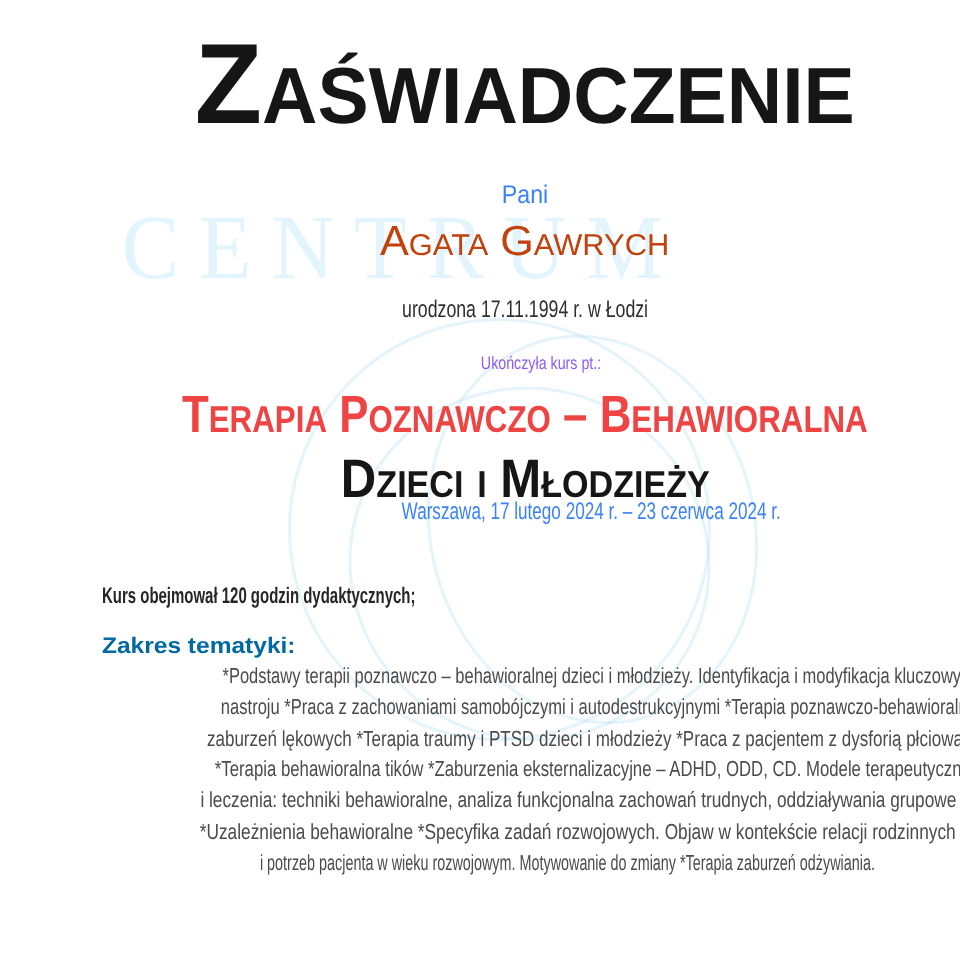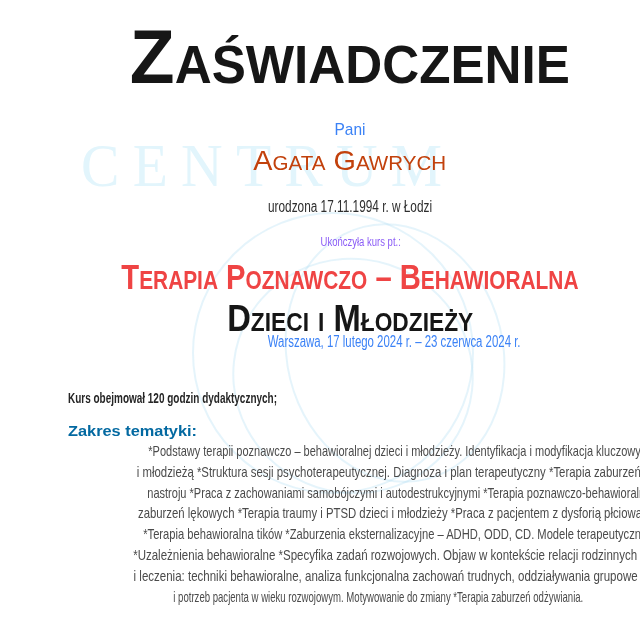--- a/index.html
+++ b/index.html
@@ -78,22 +78,21 @@
 
   <div class="t-l hours">
     <span class="fit" style="transform: scaleX(0.665076);">Kurs obejmował 120 godzin dydaktycznych;</span>
   </div>
   <div class="t-l topicslabel">
     <span class="fit" style="transform: scaleX(1.08947);">Zakres tematyki:</span>
   </div>
 
   <div class="topics">
     <div class="tline"><span class="fit" style="transform: scaleX(0.758322);">*Podstawy terapii poznawczo – behawioralnej dzieci i młodzieży. Identyfikacja i modyfikacja kluczowych</span></div>
-    <div class="tline"><span class="fit" style="transform: scaleX(0.785582);">i młodzieżą *Struktura sesji psychoterapeutycznej. Diagnoza i plan terapeutyczny *Terapia zaburzeń</span></div>
     <div class="tline"><span class="fit" style="transform: scaleX(0.760773);">nastroju *Praca z zachowaniami samobójczymi i autodestrukcyjnymi *Terapia poznawczo-behawioralna</span></div>
     <div class="tline"><span class="fit" style="transform: scaleX(0.782723);">zaburzeń lękowych *Terapia traumy i PTSD dzieci i młodzieży *Praca z pacjentem z dysforią płciową</span></div>
     <div class="tline"><span class="fit" style="transform: scaleX(0.770127);">*Terapia behawioralna tików *Zaburzenia eksternalizacyjne – ADHD, ODD, CD. Modele terapeutyczne</span></div>
+    <div class="tline"><span class="fit" style="transform: scaleX(0.793486);">i leczenia: techniki behawioralne, analiza funkcjonalna zachowań trudnych, oddziaływania grupowe</span></div>
     <div class="tline"><span class="fit" style="transform: scaleX(0.794581);">*Uzależnienia behawioralne *Specyfika zadań rozwojowych. Objaw w kontekście relacji rodzinnych</span></div>
-    <div class="tline"><span class="fit" style="transform: scaleX(0.793486);">i leczenia: techniki behawioralne, analiza funkcjonalna zachowań trudnych, oddziaływania grupowe</span></div>
     <div class="tline"><span class="fit" style="transform: scaleX(0.660674);">i potrzeb pacjenta w wieku rozwojowym. Motywowanie do zmiany *Terapia zaburzeń odżywiania.</span></div>
   </div>
 
 </div>
 
 </body></html>

